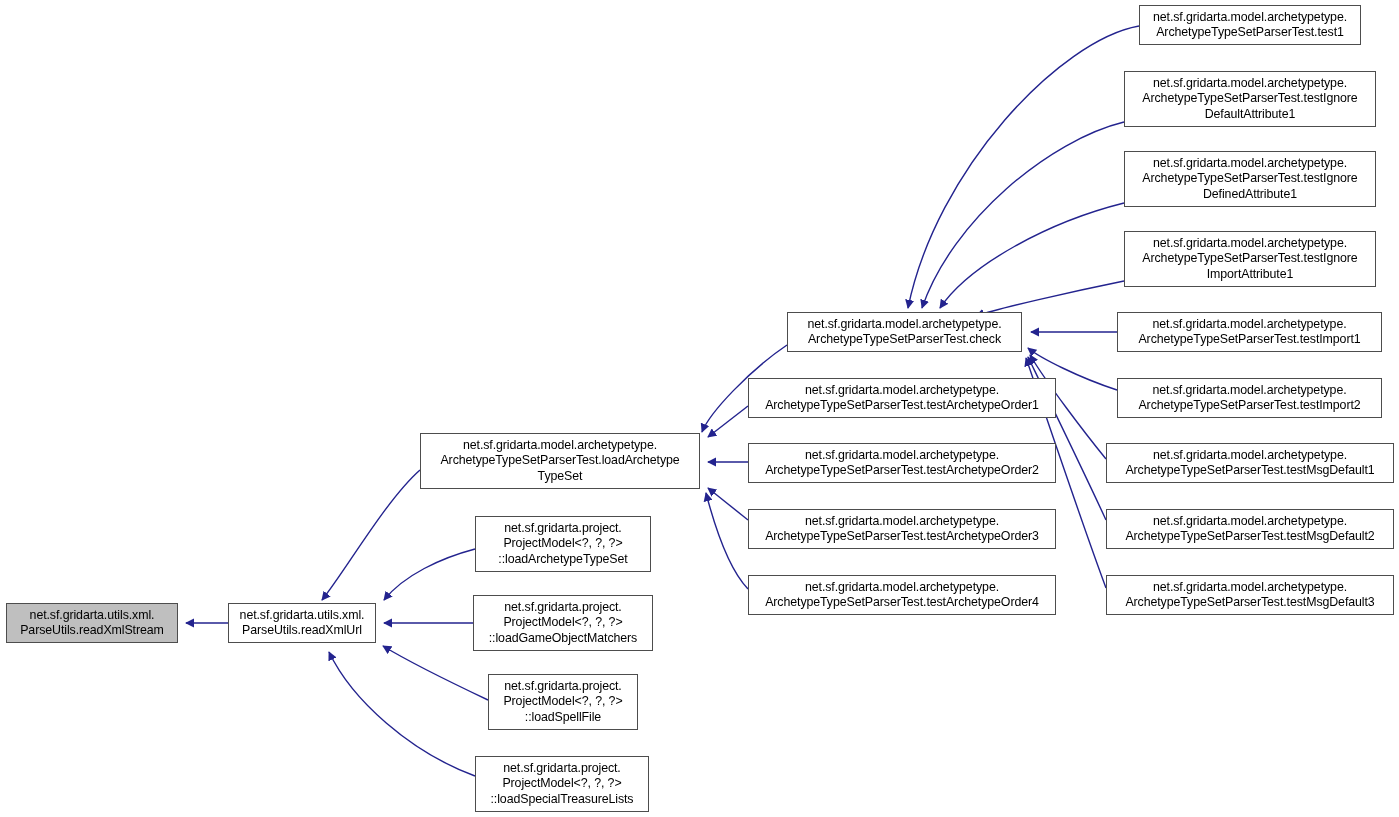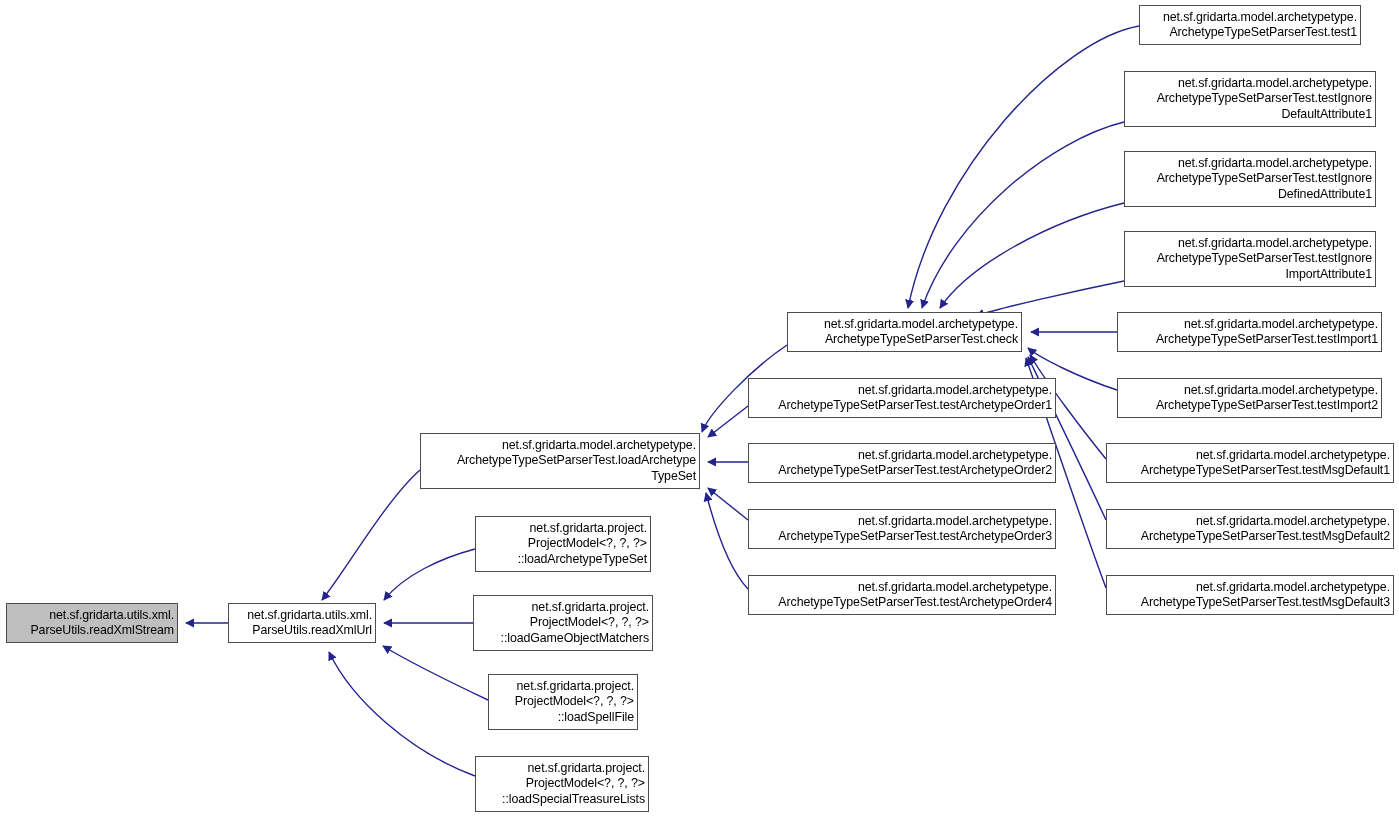--- a/index.html
+++ b/index.html
@@ -15,21 +15,21 @@
     font-size:12.4px;
     line-height:15.4px;
     text-align:center;
     display:flex;
     align-items:center;
     justify-content:center;
     white-space:pre-line;
     letter-spacing:-0.1px;
   }
   .node.highlight{background:#bfbfbf;}
-  .node .lbl{display:block;width:100%;padding:0 3px;box-sizing:border-box;text-align:right;}
+  .node .lbl{display:block;width:100%;padding:0 3px;box-sizing:border-box;}
 </style>
 </head>
 <body>
 
 <div id="canvas">
   <svg id="edges" viewBox="0 0 1399 817" xmlns="http://www.w3.org/2000/svg">
       <defs>
         <marker id="arrow" viewBox="0 0 10 10" refX="9" refY="5" markerWidth="6.5" markerHeight="6.5" orient="auto-start-reverse" markerUnits="strokeWidth">
           <path d="M0,0 L10,5 L0,10 z" fill="#23238e"></path>
         </marker>

